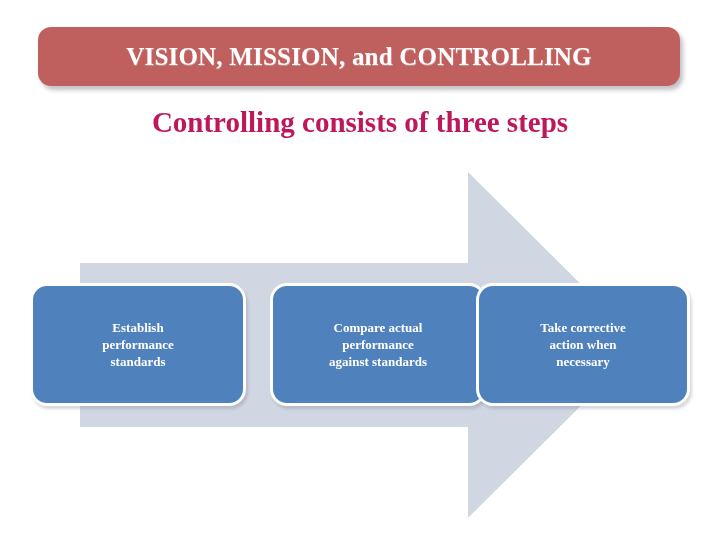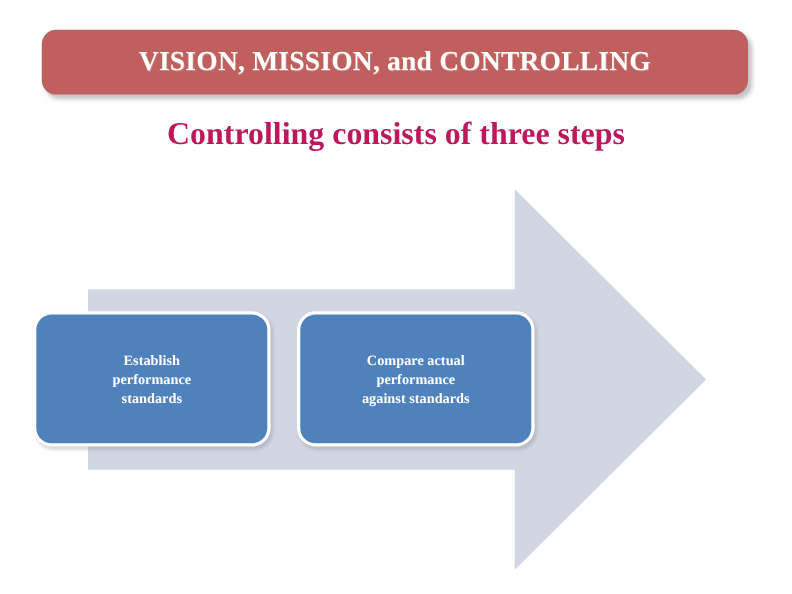--- a/index.html
+++ b/index.html
@@ -121,14 +121,19 @@
 performance
 standards</span>
   </div>
 
   <div class="step-box step-box-2">
     <span class="step-label">Compare actual
 performance
 against standards</span>
   </div>
 
+  <div class="step-box step-box-3">
+    <span class="step-label">Take corrective
+action when
+necessary</span>
+  </div>
 
 </div>
 
 </body></html>

